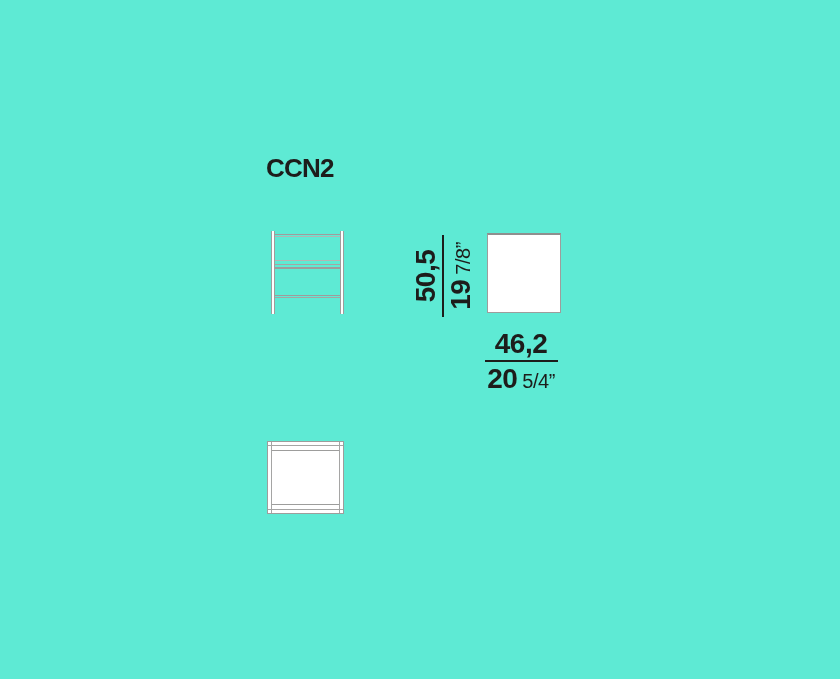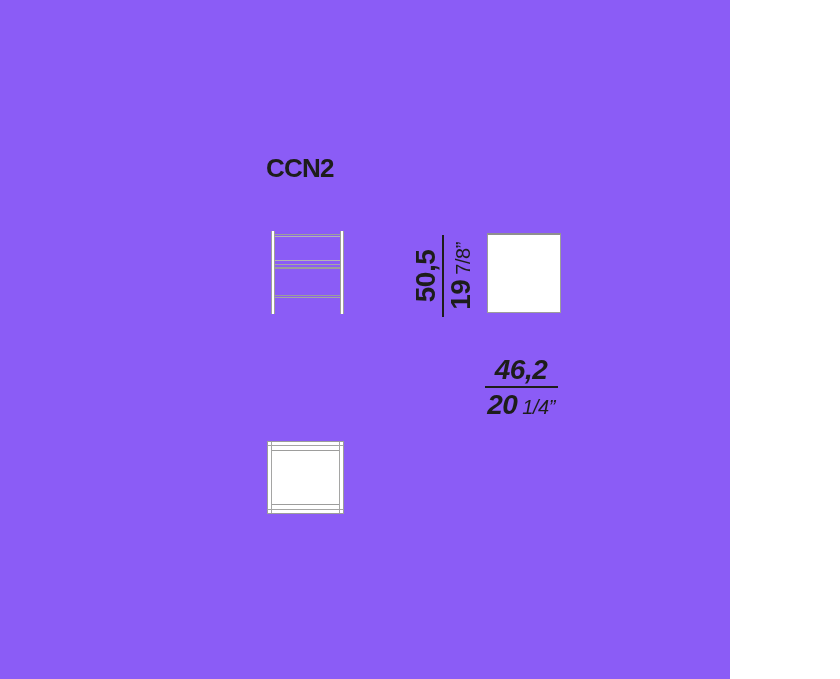--- a/index.html
+++ b/index.html
@@ -3,23 +3,23 @@
 <meta charset="utf-8">
 <style>
   html, body {
     margin: 0;
     padding: 0;
     background: #ffffff;
     font-family: "Liberation Sans", "DejaVu Sans", sans-serif;
   }
   .canvas {
     position: relative;
-    width: 730px;
+    width: 840px;
     height: 679px;
-    background: #8b5cf6;
+    background: #5eead4;
     overflow: hidden;
   }
 
   
   .title {
     position: absolute;
     left: 266px;
     top: 155px;
     font-size: 26px;
     font-weight: 700;
@@ -79,21 +79,21 @@
     font-size: 28px; font-weight: 700; line-height: 28px; letter-spacing: -0.5px;
     white-space: nowrap;
   }
   .dim .bar { height: 2px; background: #1d1d1b; margin: 2px auto 3px auto; }
   .dim .in  { font-size: 28px; font-weight: 700; line-height: 28px; white-space: nowrap; letter-spacing: -0.5px; }
   .dim .frac { font-size: 20px; font-weight: 400; margin-left: 5px; letter-spacing: -0.5px; }
 
   .dim-width { left: 258px; top: 338px; width: 100px; }
   .dim-width .bar { width: 70px; }
 
-  .dim-depth { left: 471px; top: 356px; width: 100px; font-style: italic; }
+  .dim-depth { left: 471px; top: 330px; width: 100px; }
   .dim-depth .bar { width: 73px; }
 
   
   .dim-height {
     left: 396px; top: 240px; width: 96px; height: 72px;
     transform: rotate(-90deg);
     display: flex; flex-direction: column; justify-content: center;
   }
   .dim-height .bar { width: 82px; }
 </style>
@@ -119,21 +119,21 @@
     <div class="bar"></div>
     <div class="in"><span>19</span><span class="frac">7/8”</span></div>
   </div>
 
   <div class="side-view"></div>
 
 
   <div class="dim dim-depth">
     <div class="cm">46,2</div>
     <div class="bar"></div>
-    <div class="in"><span>20</span><span class="frac">1/4”</span></div>
+    <div class="in"><span>20</span><span class="frac">5/4”</span></div>
   </div>
 
   <div class="top-view">
     <div class="tv-h-outer-top"></div>
     <div class="tv-h-inner-top"></div>
     <div class="tv-h-inner-bottom"></div>
     <div class="tv-h-outer-bottom"></div>
     <div class="tv-v-left"></div>
     <div class="tv-v-right"></div>
   </div>

